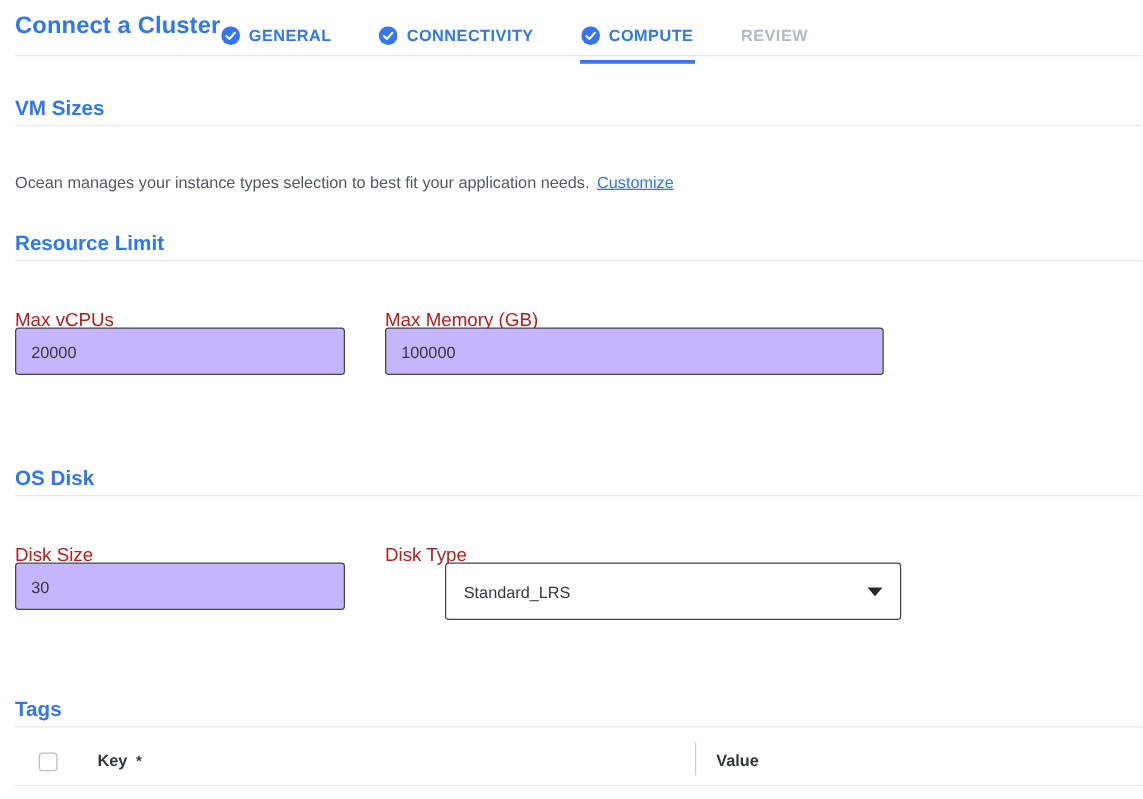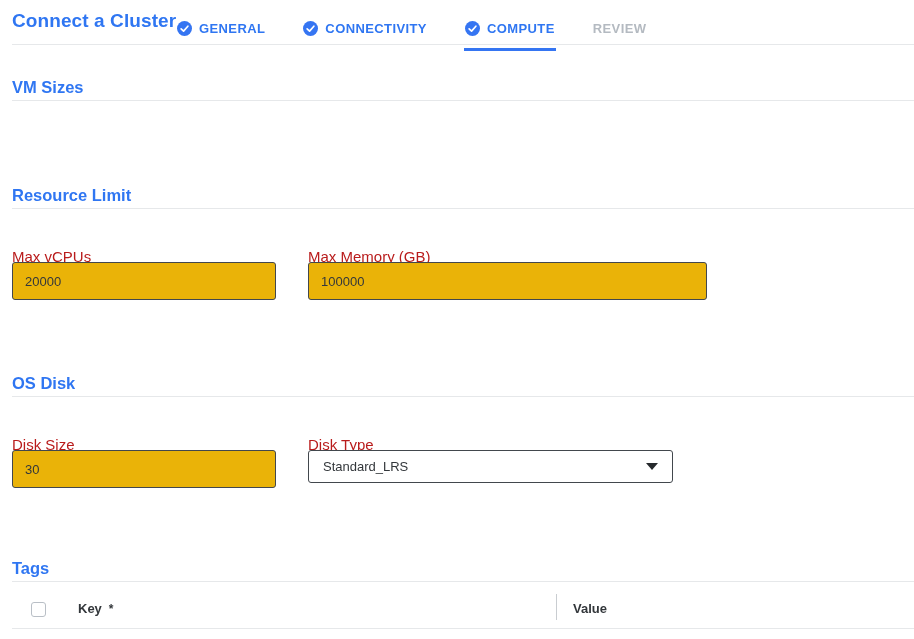--- a/index.html
+++ b/index.html
@@ -55,30 +55,30 @@
   }
   .field-label {
     position: absolute;
     font-size: 15px; color: #b91c1c; margin-top: 16px;
   }
 
   
   .text-input {
     position: absolute; height: 38px;
     border: 1px solid #42474d; border-radius: 3px;
-    background: #eab308; padding: 0 12px;
+    background: #c4b5fd; padding: 0 12px;
     font-family: "Liberation Sans", "DejaVu Sans", sans-serif;
     font-size: 13px; color: #33373b; outline: none;
   }
   .select-box {
-    position: absolute; height: 33px;
+    position: absolute; height: 46px;
     border: 1px solid #42474d; border-radius: 3px;
     background: #fff; padding: 0 14px;
     display: flex; align-items: center; justify-content: space-between;
-    font-size: 13px; color: #33373b; cursor: pointer;
+    font-size: 13px; color: #33373b; cursor: pointer; margin-left: 48px;
   }
   .caret-down {
     width: 0; height: 0;
     border-left: 6px solid transparent;
     border-right: 6px solid transparent;
     border-top: 7px solid #26292c;
   }
 
   
   .tags-checkbox {
@@ -129,20 +129,23 @@
     </div>
     <div class="tab inactive">
       <span>REVIEW</span>
     </div>
   </div>
   <div class="header-rule"></div>
 
   <div class="section-title" style="top:78px">VM Sizes</div>
   <div class="rule" style="top:100px"></div>
 
+  <div class="description">
+    <span>Ocean manages your instance types selection to best fit your application needs.</span><span class="link">Customize</span>
+  </div>
 
   <div class="section-title" style="top:186px">Resource Limit</div>
   <div class="rule" style="top:208px"></div>
 
   <div class="field-label" style="left:12px; top:232px">Max vCPUs</div>
   <div class="field-label" style="left:308px; top:232px">Max Memory (GB)</div>
 
   <input class="text-input" style="left: 12px; top: 262px; width: 264px;" type="text" value="20000">
   <input class="text-input" style="left: 308px; top: 262px; width: 399px;" type="text" value="100000">
 

